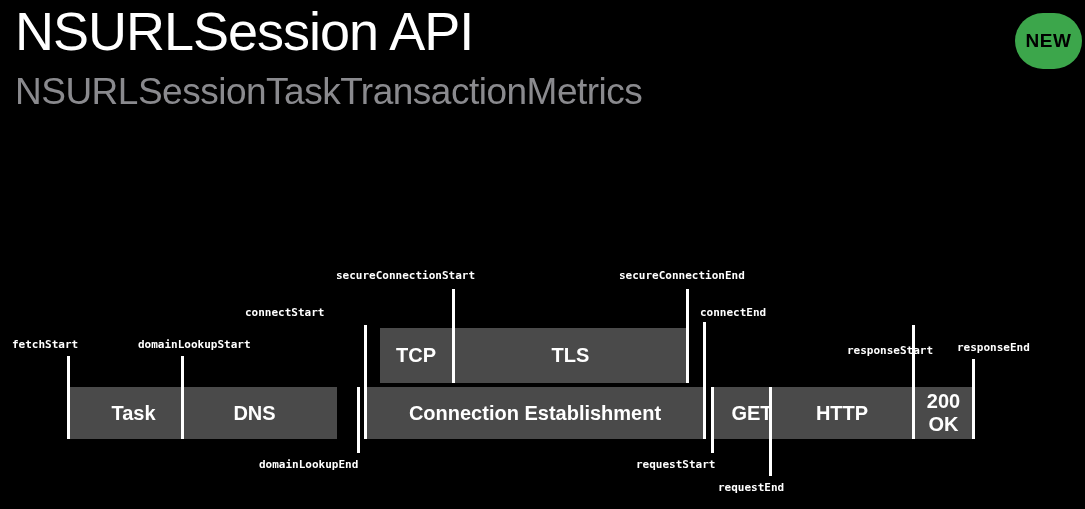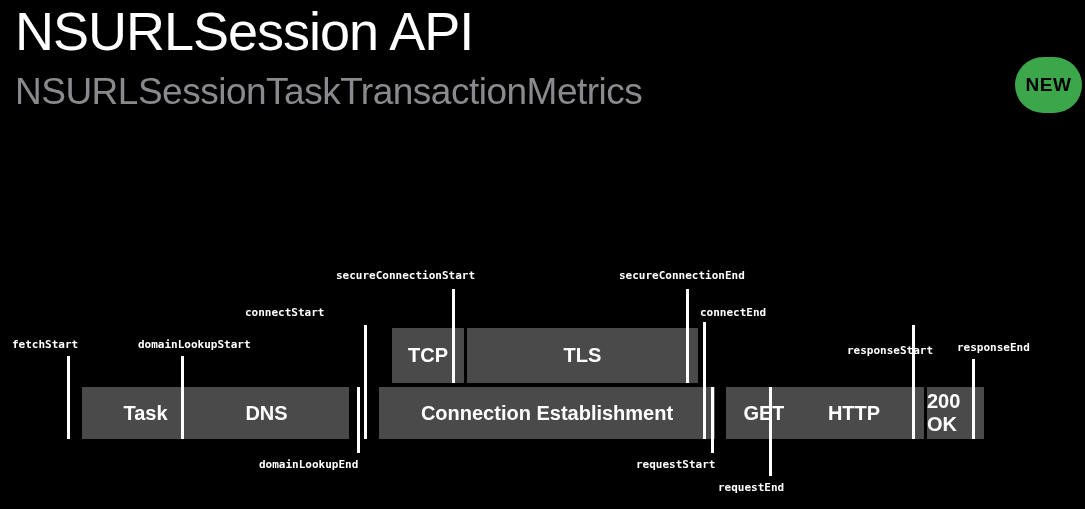--- a/index.html
+++ b/index.html
@@ -16,28 +16,28 @@
   .subtitle {
     position:absolute; left:15px; top:72px; margin:0;
     font-size:37px; line-height:1.1; font-weight:400; letter-spacing:-0.5px;
     color:var(--subtitle,#8a8a8e);
   }
   .badge {
     position:absolute; left:1015px; top:13px; width:67px; height:56px;
     border-radius:31px; background:var(--badge-bg,#3ca64b);
     color:var(--badge-text,#000000);
     display:flex; align-items:center; justify-content:center;
-    font-size:19px; font-weight:600; letter-spacing:0.5px;margin-top:44px;
+    font-size:19px; font-weight:600; letter-spacing:0.5px;
   }
   .timeline { position:absolute; left:0; top:0; width:1085px; height:509px; }
   .bar {
     position:absolute; background:var(--bar-fill,#4a4a4a);
     color:var(--bar-text,#ffffff);
     display:flex; align-items:center; justify-content:center;
-    text-align:left; font-size:20px; font-weight:bold; line-height:1.15;margin-left:12px;
+    text-align:center; font-size:20px; font-weight:bold; line-height:1.15;
   }
   .marker-line {
     position:absolute; width:3px; background:var(--line,#ffffff);
   }
   .marker-label {
     position:absolute; white-space:nowrap;
     font-family:"DejaVu Sans Mono",monospace;
     font-size:11px; line-height:17px; font-weight:bold;
     color:var(--marker-text,#ffffff);
   }

